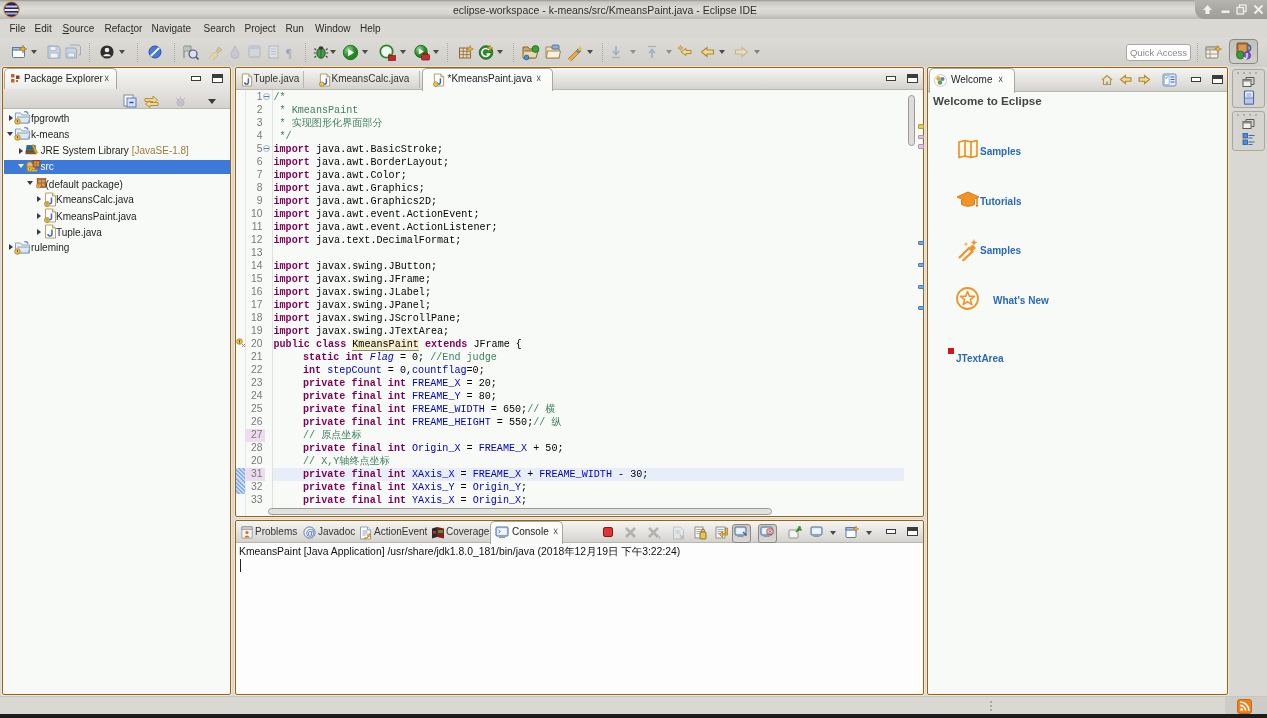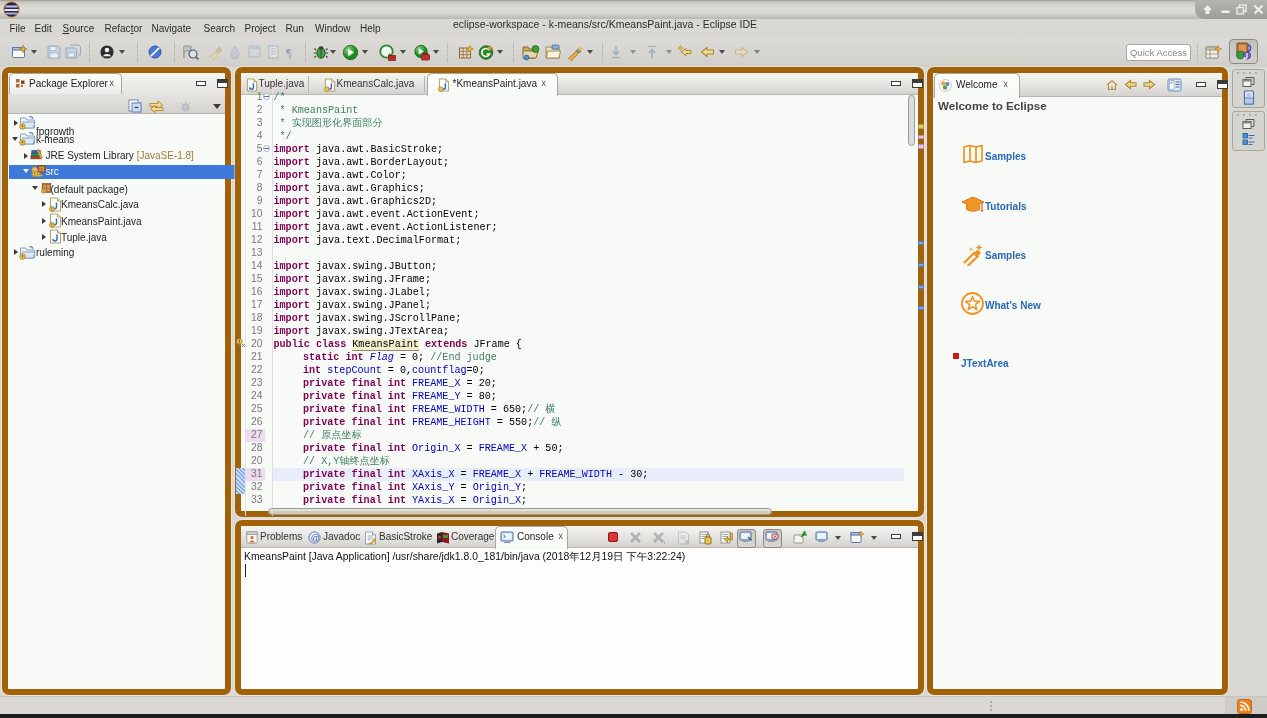--- a/index.html
+++ b/index.html
@@ -1,31 +1,31 @@
 <!DOCTYPE html>
 <html><head><meta charset="utf-8">
 <style>
 *{margin:0;padding:0;box-sizing:border-box;}
 html,body{width:1267px;height:718px;overflow:hidden;}
 body{font-family:"Liberation Sans",sans-serif;background:#d9d8d3;position:relative;font-size:10px;color:#1a1a1a;}
 .abs{position:absolute;}
 
 #titlebar{position:absolute;left:0;top:0;width:1267px;height:19px;background:linear-gradient(#99988f 0,#c8c7c2 10%,#dddcd7 45%,#d6d5d0 70%,#b8b7b2 100%);}
-#title-text{position:absolute;left:0;top:4px;width:1210px;text-align:center;font-size:10.5px;color:#2c2c2c;margin-top:14px;}
+#title-text{position:absolute;left:0;top:4px;width:1210px;text-align:center;font-size:10.5px;color:#2c2c2c;}
 #winctl{position:absolute;right:0;top:0;width:72px;height:19px;background:linear-gradient(#b5b4af,#9d9c97);border-bottom-left-radius:9px;}
 
 #menubar{position:absolute;left:0;top:19px;width:1267px;height:19px;}
 #menubar span{position:absolute;top:4px;font-size:10px;color:#2a2a2a;}
 
 #toolbar{position:absolute;left:0;top:38px;width:1267px;height:29px;background:linear-gradient(#dcdbd7,#d0cfca);}
 .tsep{position:absolute;top:5px;height:19px;width:1px;border-left:1px dotted #a8a7a2;}
 .drop{position:absolute;width:0;height:0;border-left:3.5px solid transparent;border-right:3.5px solid transparent;border-top:4px solid #4a4a46;top:12px;}
 .ticon{position:absolute;top:6px;}
 
-.panel{position:absolute;background:#f7faf7;border:6px solid #a16207;border-radius:7px;box-shadow:0 0 0 1px rgba(255,255,255,0.4);}
+.panel{position:absolute;background:#f7faf7;border:1px solid #a16207;border-radius:2px;box-shadow:0 0 0 1px rgba(255,255,255,0.4);}
 .tabstrip{position:absolute;left:0;top:0;right:0;height:22px;background:linear-gradient(#f5f5f3,#dddcd8 75%,#d3d2cd);border-bottom:1px solid #b7b6b1;border-radius:4px 4px 0 0;}
 .tab-active{position:absolute;top:0;height:23px;background:linear-gradient(#fdfdfc,#f8faf8);border:1px solid #a8a7a2;border-bottom:none;border-radius:5px 5px 0 0;}
 .tab-label{font-size:10px;color:#222;white-space:nowrap;position:absolute;}
 .tab-x{font-size:10px;color:#333;position:absolute;}
 
 .mm-min{position:absolute;width:11px;height:9px;}
 .mm-min:before{content:"";position:absolute;left:1px;top:2px;width:8px;height:3px;background:#fff;border:1px solid #3c3c3c;}
 .mm-max{position:absolute;width:11px;height:9px;border:1px solid #3c3c3c;background:#fff;}
 .mm-max:before{content:"";position:absolute;left:0;top:0;width:9px;height:3px;background:#3c3c3c;}
 
@@ -299,21 +299,21 @@
     <div class="abs" style="left:1px;top:91.5px;width:226px;height:14px;background:#3c79d8;"></div>
 
     <div class="arr arr-c" style="left:6px;top:47px;"></div>
     <svg class="abs" style="left:11px;top:42px" width="17" height="15" viewBox="0 0 17 15">
         <path d="M1.5 3 h5 l1.5 2 h7.5 v8 h-14 z" fill="#eef4fa" stroke="#8aa0bc" stroke-width="1"></path>
         <path d="M3 7 h13 l-1.8 6 h-12.7" fill="#dce8f4" stroke="#8aa0bc" stroke-width="1"></path>
         <path d="M10 1.5 c2.5 -1 4.5 0 4.5 2 l-1.5 0.5 c0 -1.5 -1.5 -2 -3 -1.5 z" fill="#6a8ac8"></path>
         <circle cx="3.5" cy="11.5" r="2.8" fill="#e8c452" stroke="#a8842a" stroke-width="0.8"></circle>
         <path d="M3.5 10 v2 m0 0.8 v0.4" stroke="#6a4a10" stroke-width="0.9" fill="none"></path>
       </svg>
-    <div class="trow" style="left:28px;top:42.5px;line-height:15px;margin-top:8px;">fpgrowth</div>
+    <div class="trow" style="left:28px;top:42.5px;line-height:15px;">fpgrowth</div>
 
     <div class="arr arr-o" style="left:4px;top:64px;"></div>
     <svg class="abs" style="left:11px;top:58px" width="17" height="15" viewBox="0 0 17 15">
         <path d="M1.5 3 h5 l1.5 2 h7.5 v8 h-14 z" fill="#eef4fa" stroke="#8aa0bc" stroke-width="1"></path>
         <path d="M3 7 h13 l-1.8 6 h-12.7" fill="#dce8f4" stroke="#8aa0bc" stroke-width="1"></path>
         <path d="M10 1.5 c2.5 -1 4.5 0 4.5 2 l-1.5 0.5 c0 -1.5 -1.5 -2 -3 -1.5 z" fill="#6a8ac8"></path>
         <circle cx="3.5" cy="11.5" r="2.8" fill="#e8c452" stroke="#a8842a" stroke-width="0.8"></circle>
         <path d="M3.5 10 v2 m0 0.8 v0.4" stroke="#6a4a10" stroke-width="0.9" fill="none"></path>
       </svg>
     <div class="trow" style="left:28px;top:58.5px;line-height:15px;">k-means</div>
@@ -506,21 +506,21 @@
       <text x="2.8" y="9.6" font-size="9" fill="#3a5aa8" font-family="'Liberation Sans'">@</text>
     </svg>
   <div class="tab-label" style="left:82px;top:5px;color:#333;">Javadoc</div>
 
   <svg class="abs" style="left:123px;top:5px" width="13" height="14" viewBox="0 0 13 14">
       <path d="M1.5 1 h7 l3 3 v9 h-10 z" fill="#fff" stroke="#8a9ab0" stroke-width="0.9"></path>
       <path d="M8.5 1 v3 h3" fill="#e4e8f0" stroke="#8a9ab0" stroke-width="0.9"></path>
       <path d="M3.5 5 h5 M3.5 7 h5 M3.5 9 h3" stroke="#7a8aa8" stroke-width="0.8"></path>
       <path d="M5 13 q4 0 5 -3 l1.8 1 -0.8 -3.4 -3.2 1.4 1.6 0.8 q-1.4 2.2 -4.4 2.2 z" fill="#e8b43c" stroke="#a87818" stroke-width="0.5"></path>
     </svg>
-  <div class="tab-label" style="left:138px;top:5px;color:#333;">BasicStroke</div>
+  <div class="tab-label" style="left:138px;top:5px;color:#333;">ActionEvent</div>
 
   <svg class="abs" style="left:195px;top:5px" width="14" height="13" viewBox="0 0 14 13">
       <path d="M1 2.5 l5 -1.5 v10 l-5 1.5 z" fill="#2a2a2a"></path>
       <path d="M6 1 l7 1.5 v10 l-7 -1.5 z" fill="#8a1a1a"></path>
       <rect x="7" y="4" width="5" height="3" fill="#3a9a3a"></rect>
       <rect x="2" y="5" width="3" height="2.5" fill="#c03030"></rect>
     </svg>
   <div class="tab-label" style="left:210px;top:5px;color:#333;">Coverage</div>
 
   <div class="tab-active" style="left:253.5px;width:73px;"></div>
@@ -644,21 +644,21 @@
         <path d="M3 21 L13 11 l3.5 3.5 L6.5 24" fill="none" stroke="#f09428" stroke-width="2.2"></path>
         <path d="M13.5 10.5 l3 -3 3.5 3.5 -3 3 z" fill="#f09428"></path>
         <path d="M18 2 l1 2.5 2.5 1 -2.5 1 -1 2.5 -1 -2.5 -2.5 -1 2.5 -1 z" fill="#f09428"></path>
         <path d="M10 5 l0.6 1.5 1.5 0.6 -1.5 0.6 -0.6 1.5 -0.6 -1.5 -1.5 -0.6 1.5 -0.6 z" fill="#f0a848"></path>
       </svg>
     <div class="wl-item" style="left:52px;top:152px;">Samples</div>
     <svg class="abs" style="left:27px;top:193px" width="25" height="25" viewBox="0 0 25 25">
         <circle cx="12.5" cy="12.5" r="10.5" fill="none" stroke="#f09428" stroke-width="1.8"></circle>
         <path d="M12.5 5.5 L14.3 10.2 L19.5 10.4 L15.4 13.6 L16.8 18.6 L12.5 15.7 L8.2 18.6 L9.6 13.6 L5.5 10.4 L10.7 10.2 Z" fill="none" stroke="#f09428" stroke-width="1.6" stroke-linejoin="round"></path>
       </svg>
-    <div class="wl-item" style="left:52px;top:202px;">What's New</div>
+    <div class="wl-item" style="left:52px;top:202px;padding-left:13px;">What's New</div>
     <div class="abs" style="left:20px;top:255px;width:6px;height:6px;background:#cc1818;"></div>
     <div class="wl-item" style="left:28px;top:260px;">JTextArea</div>
   </div>
 </div>
 
 <div id="minibar">
   <div class="abs" style="left:1232px;top:69px;width:33px;height:39px;background:#d5d4cf;border:1px solid #a8a7a2;border-radius:3px;">
     <div class="abs" style="left:4px;top:2px;width:24px;height:2px;background-image:repeating-linear-gradient(90deg,#b0afa8 0 2px,transparent 2px 6px);"></div>
     <svg class="abs" style="left:9px;top:6px" width="13" height="12" viewBox="0 0 13 12">
         <rect x="1" y="3.5" width="8" height="7" fill="#f0f0ec" stroke="#5a5a56" stroke-width="1"></rect>

